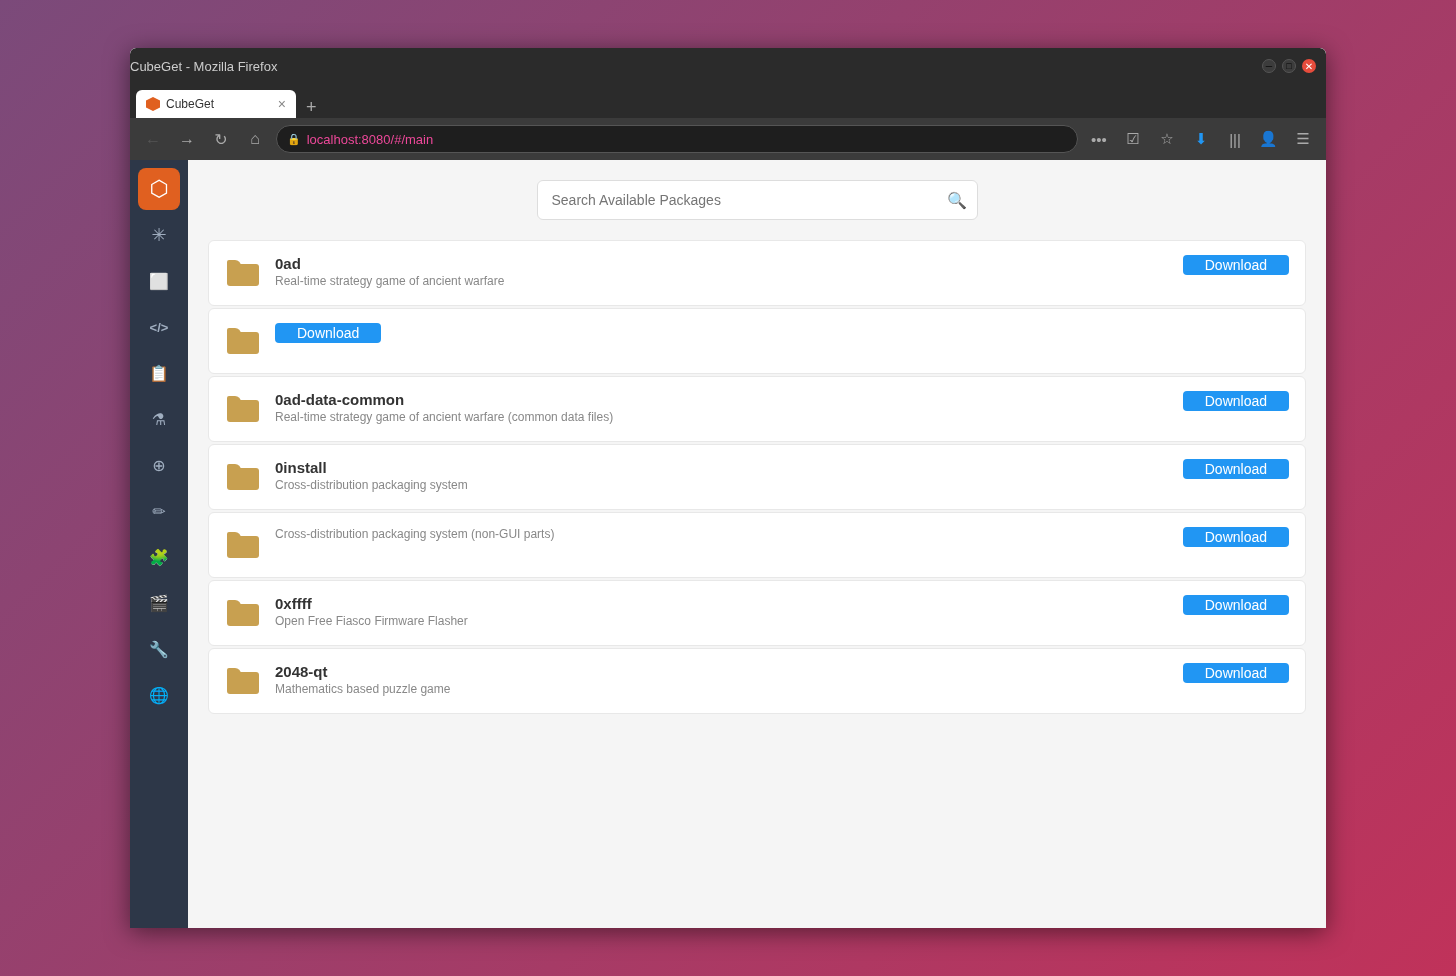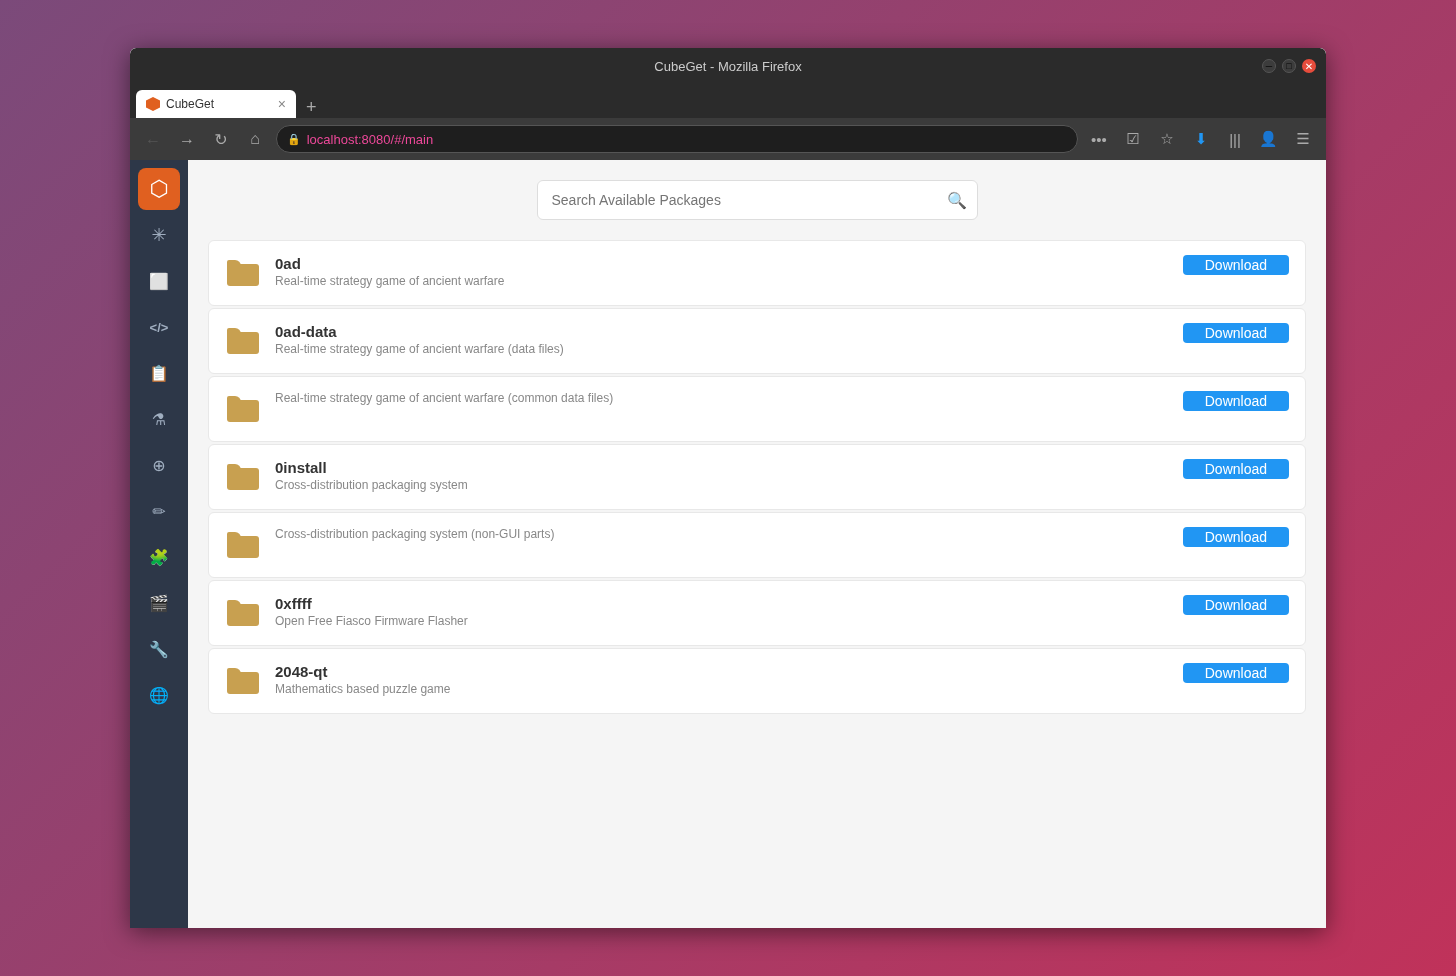--- a/index.html
+++ b/index.html
@@ -24,21 +24,21 @@
       display: flex;
       flex-direction: column;
       overflow: hidden;
     }
 
     .browser-titlebar {
       background: #2b2b2b;
       height: 36px;
       display: flex;
       align-items: center;
-      justify-content: center;
+      justify-content: flex-start;
       position: relative;
       border-radius: 6px 6px 0 0;
     }
     .browser-title {
       color: #ccc;
       font-size: 13px;
     }
     .window-controls {
       position: absolute;
       right: 10px;
@@ -426,32 +426,29 @@
               <div class="package-name">0ad</div>
               <div class="package-desc">Real-time strategy game of ancient warfare</div>
             </div>
             <button class="download-btn">Download</button>
           </div>
 
           <div class="package-card">
             <div class="package-icon">
               <div class="folder-icon"></div>
             </div>
-            <div class="package-info">
-              <div class="package-name">0ad-data</div>
-              <div class="package-desc">Real-time strategy game of ancient warfare (data files)</div>
-            </div>
-            <button class="download-btn">Download</button>
-          </div>
-
-          <div class="package-card">
-            <div class="package-icon">
-              <div class="folder-icon"></div>
-            </div>
-            <div class="package-info">
+            <button class="download-btn">Download</button>
+          </div>
+
+          <div class="package-card">
+            <div class="package-icon">
+              <div class="folder-icon"></div>
+            </div>
+            <div class="package-info">
+              <div class="package-name">0ad-data-common</div>
               <div class="package-desc">Real-time strategy game of ancient warfare (common data files)</div>
             </div>
             <button class="download-btn">Download</button>
           </div>
 
           <div class="package-card">
             <div class="package-icon">
               <div class="folder-icon"></div>
             </div>
             <div class="package-info">

